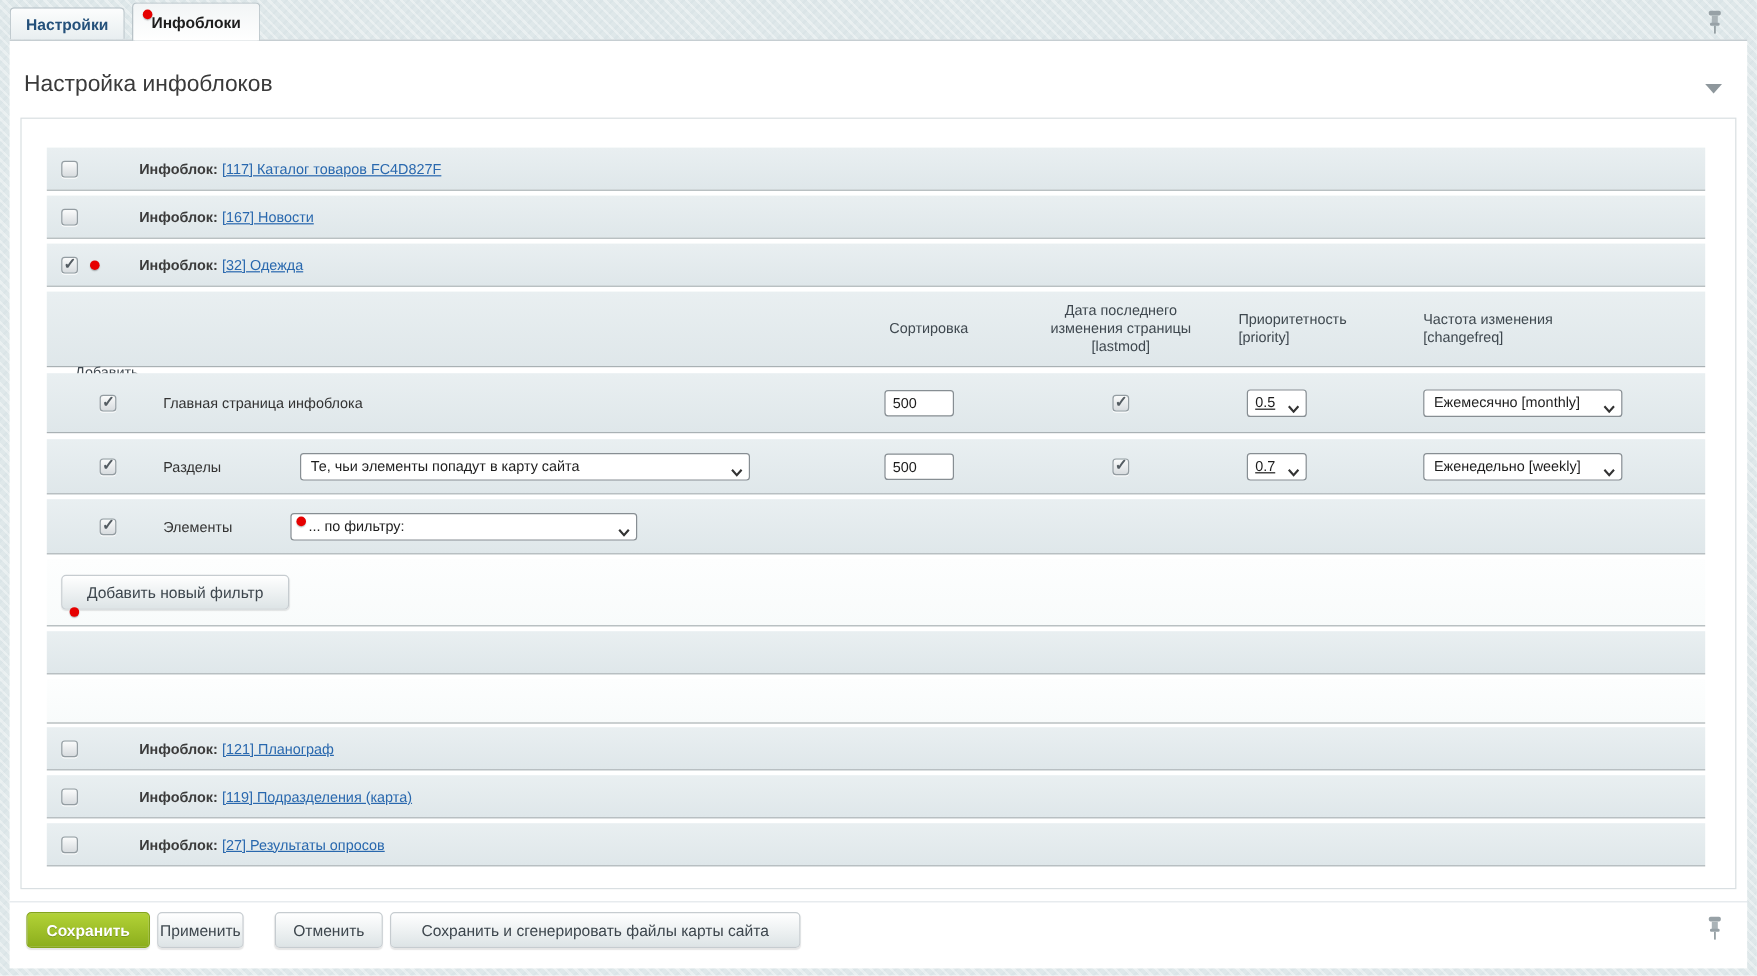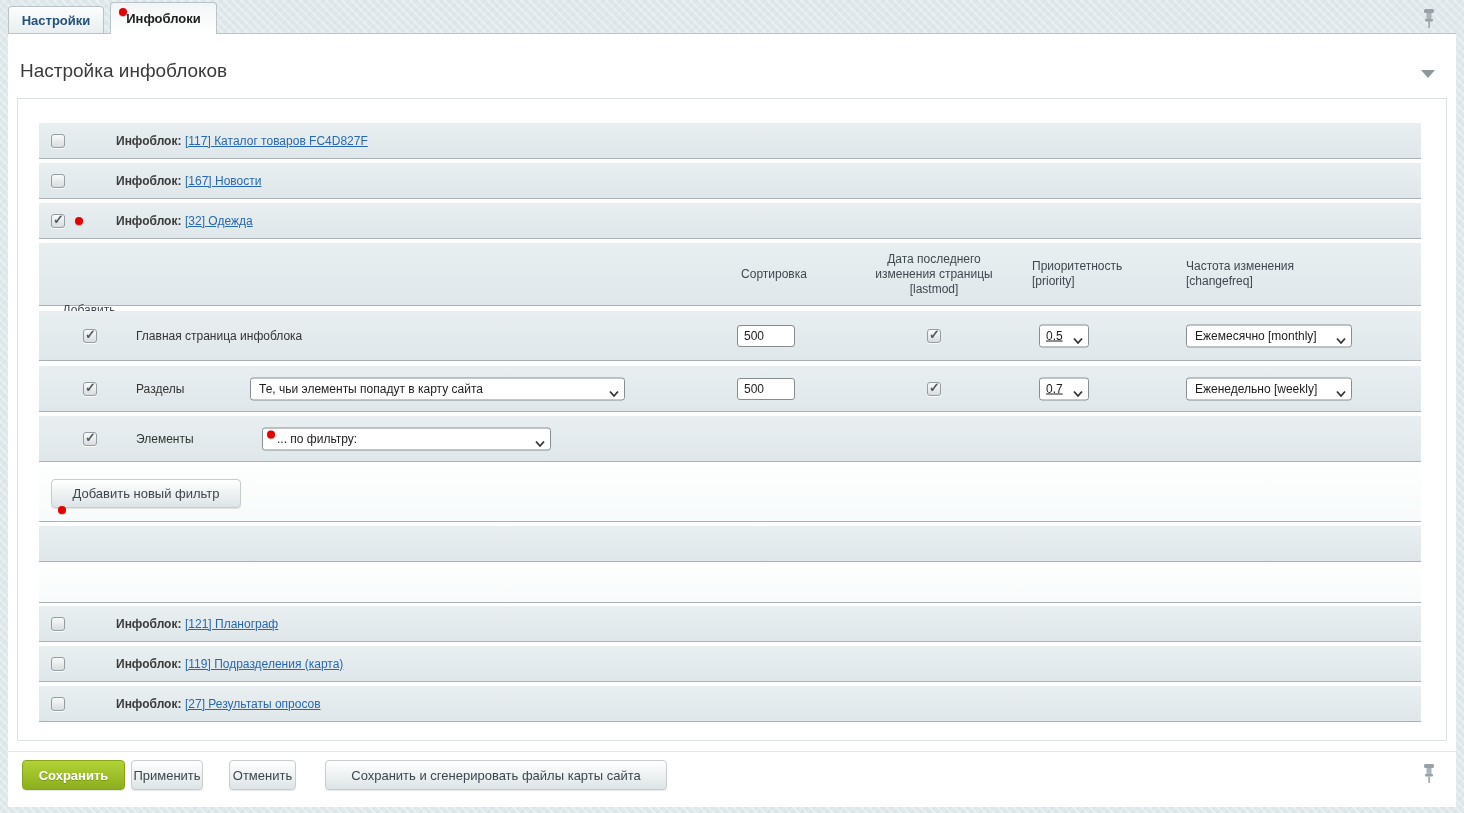--- a/index.html
+++ b/index.html
@@ -181,21 +181,21 @@
         <span>Еженедельно [weekly]</span>
         <span class="chev"><svg width="10" height="7">
               <path d="M1 1 L5 5.5 L9 1" stroke="#333" stroke-width="1.8" fill="none"></path>
             </svg></span>
       </div>
     </div>
 
     <div class="band" style="top:317px; height:46px;">
       <span class="cb checked" style="left:44px;"></span>
       <span class="cell row-name" style="left:97px;">Элементы</span>
-      <div class="sel" style="left:223px; width:289px; padding-left:14px;">
+      <div class="sel" style="left:203px; width:289px; padding-left:14px;">
         <span class="red-dot" style="left:4px; top:2px;"></span>
         <span>... по фильтру:</span>
         <span class="chev"><svg width="10" height="7">
               <path d="M1 1 L5 5.5 L9 1" stroke="#333" stroke-width="1.8" fill="none"></path>
             </svg></span>
       </div>
     </div>
 
     <div class="band white" style="top:367px; height:56px;">
       <div class="btn btn-gray" style="left:12px; top:13px; width:190px; height:29px; position:absolute;">
@@ -225,21 +225,21 @@
   </div>
 </div>
 
 <div class="footer-line"></div>
 <div class="btn btn-green" style="left:22px; top:760px; width:103px; z-index:4;">
   <span>Сохранить</span>
 </div>
 <div class="btn btn-gray" style="left:131px; top:760px; width:72px; z-index:4;">
   <span>Применить</span>
 </div>
-<div class="btn btn-gray" style="left:229px; top:760px; width:67px; z-index:4;">
+<div class="btn btn-gray" style="left:229px; top:760px; width:90px; z-index:4;">
   <span>Отменить</span>
 </div>
 <div class="btn btn-gray" style="left:325px; top:760px; width:342px; z-index:4;">
   <span>Сохранить и сгенерировать файлы карты сайта</span>
 </div>
 
 <div class="pin" style="left:1421px; top:763px;">
   <svg width="16" height="21" viewBox="0 0 16 21">
     <rect x="3" y="1" width="10" height="4" rx="1.5" fill="#97a1a6"></rect>
     <rect x="5.5" y="5" width="5" height="7" fill="#aab3b7"></rect>

